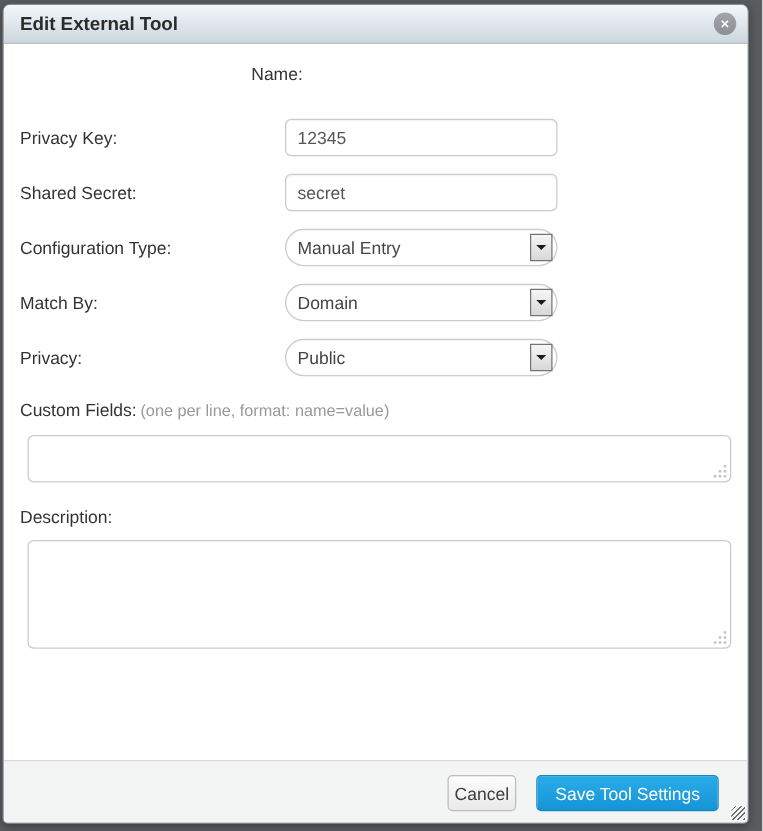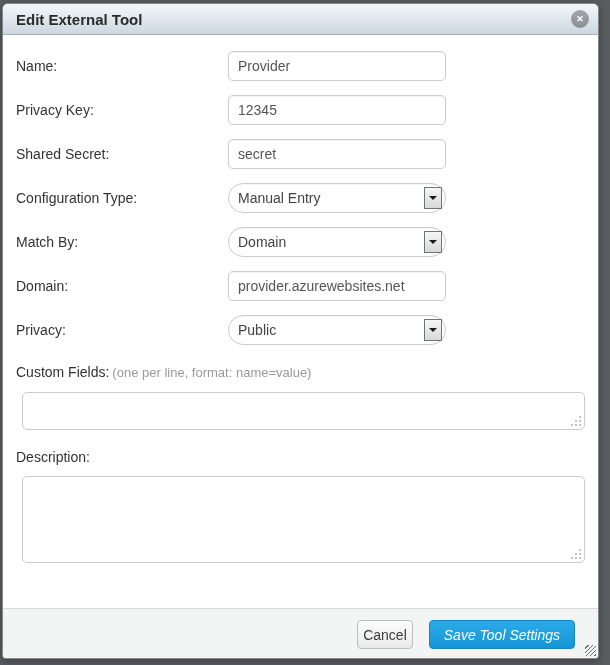--- a/index.html
+++ b/index.html
@@ -29,21 +29,21 @@
   .close-btn {
     position:absolute; right:9px; top:6px; width:18px; height:18px;
     border:none; border-radius:50%; padding:0; cursor:pointer;
     background:linear-gradient(#a3a7ab, #8b8f93);
     display:flex; align-items:center; justify-content:center;
   }
   .close-x { color:#ffffff; font-size:9px; font-weight:bold; line-height:1; }
   
   .dialog-body { flex:1 1 auto; background:#fff; overflow:hidden; }
   .form-row { margin:0 0 14px 13px; height:30px; display:flex; align-items:center; }
-  .form-row.first { margin-top:16px; }
+  .form-row.first { margin-top:16px;flex-direction:column; }
   .field-label { display:inline-block; width:212px; font-size:14px; color:#333; }
   .text-input {
     box-sizing:border-box; width:218px; height:30px;
     border:1px solid #cbcbcb; border-radius:5px;
     padding:0 9px; font-family:"Liberation Sans", sans-serif;
     font-size:14px; color:#555; outline:none;
     box-shadow:inset 0 1px 1px rgba(0,0,0,0.05);
     background:#fff;
   }
   .select {
@@ -93,21 +93,21 @@
     font-family:"Liberation Sans", sans-serif; cursor:pointer;
   }
   .btn-cancel {
     padding:0 5px; margin-right:16px;
     background:linear-gradient(#fdfdfd, #e9e9e9);
     border:1px solid #bdbdbd; color:#3c3c3c;
   }
   .btn-save {
     padding:0 14px;
     background:linear-gradient(#2aabe9, #1695d6);
-    border:1px solid #1586c0; color:#ffffff;font-style:italic;
+    border:1px solid #1586c0; color:#ffffff;
   }
   .dialog-resize-grip {
     position:absolute; right:2px; bottom:2px; width:11px; height:11px;
     background:repeating-linear-gradient(135deg, transparent 0 2px, #6f6f6f 2px 3px);
     cursor:nwse-resize;
   }
 </style>
 </head>
 <body>
 
@@ -118,21 +118,20 @@
       <span class="dialog-title">Edit External Tool</span>
       <button class="close-btn">
         <span class="close-x">✕</span>
       </button>
     </div>
 
     <div class="dialog-body">
 
       <div class="form-row first">
         <label class="field-label">Name:</label>
-        <input class="text-input" value="Provider" style="">
       </div>
 
       <div class="form-row">
         <label class="field-label">Privacy Key:</label>
         <input class="text-input" value="12345" style="">
       </div>
 
       <div class="form-row">
         <label class="field-label">Shared Secret:</label>
         <input class="text-input" value="secret" style="">
@@ -151,24 +150,20 @@
       <div class="form-row">
         <label class="field-label">Match By:</label>
         <div class="select">
           <span class="select-value">Domain</span>
           <span class="select-btn">
               <i class="arrow"></i>
             </span>
         </div>
       </div>
 
-      <div class="form-row">
-        <label class="field-label">Domain:</label>
-        <input class="text-input" value="provider.azurewebsites.net" style="">
-      </div>
 
       <div class="form-row">
         <label class="field-label">Privacy:</label>
         <div class="select">
           <span class="select-value">Public</span>
           <span class="select-btn">
               <i class="arrow"></i>
             </span>
         </div>
       </div>

